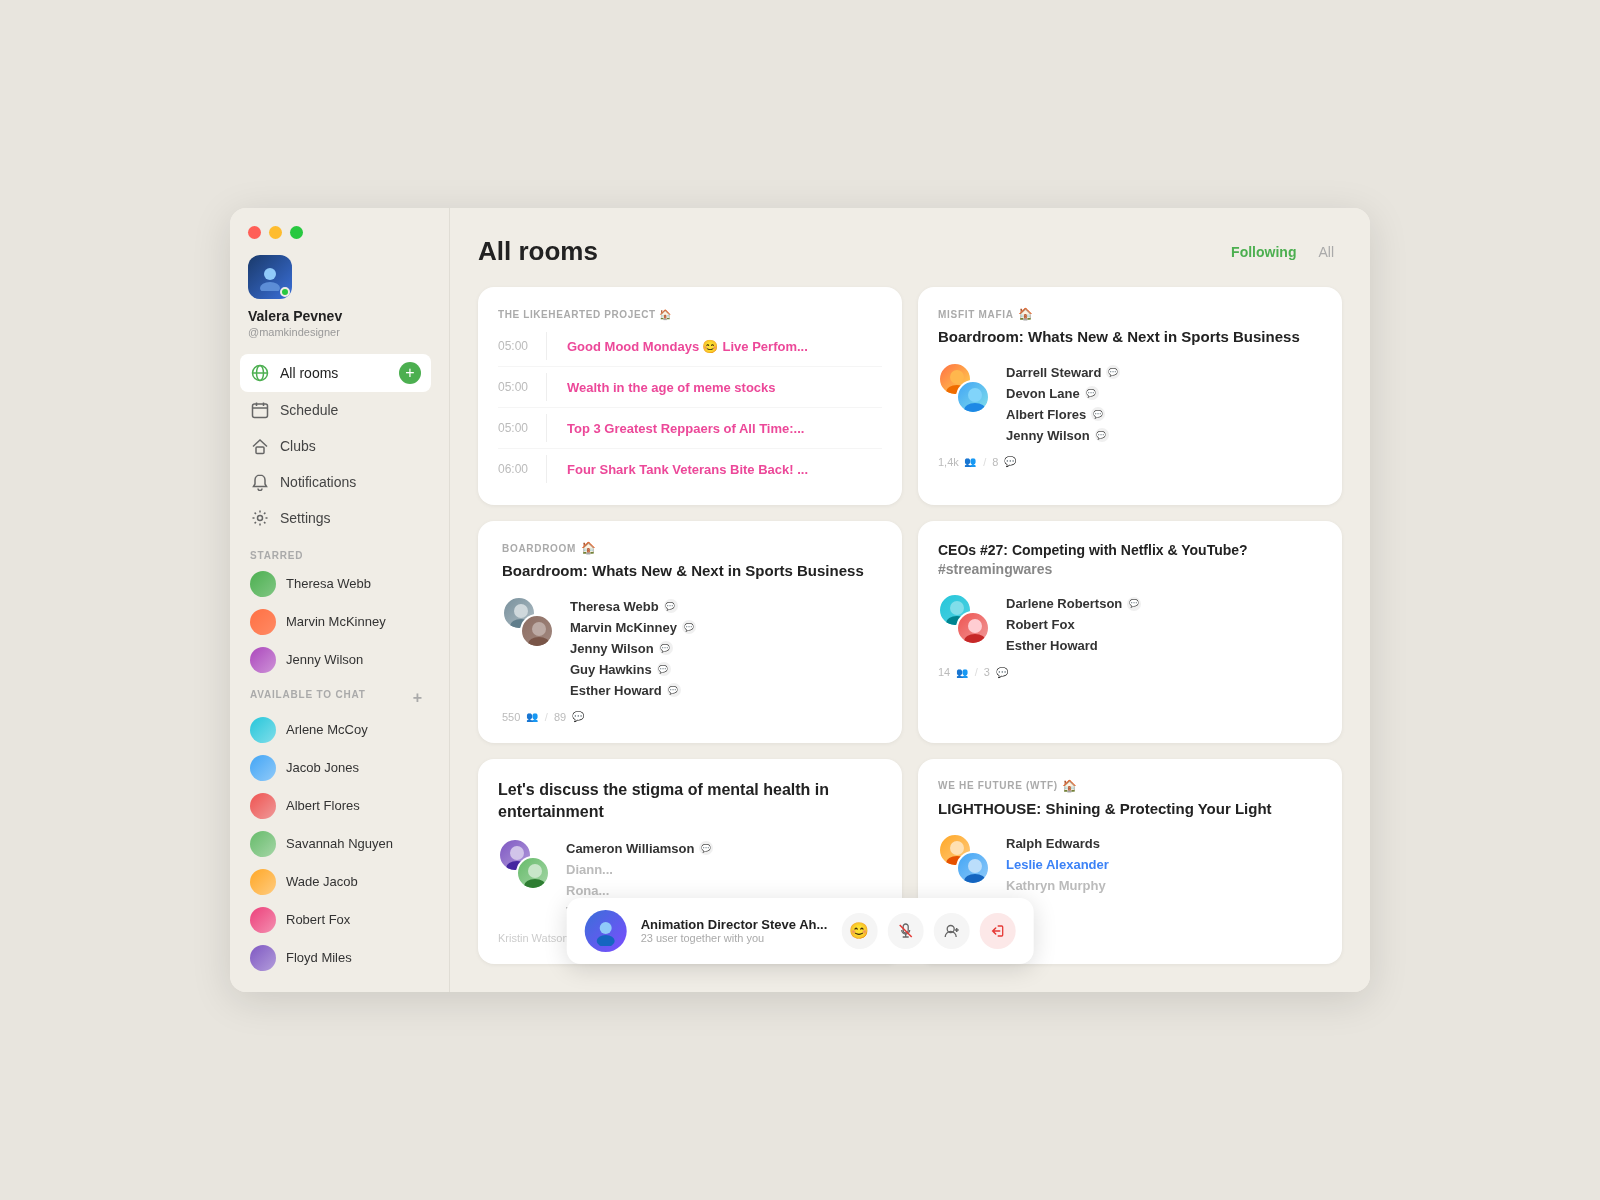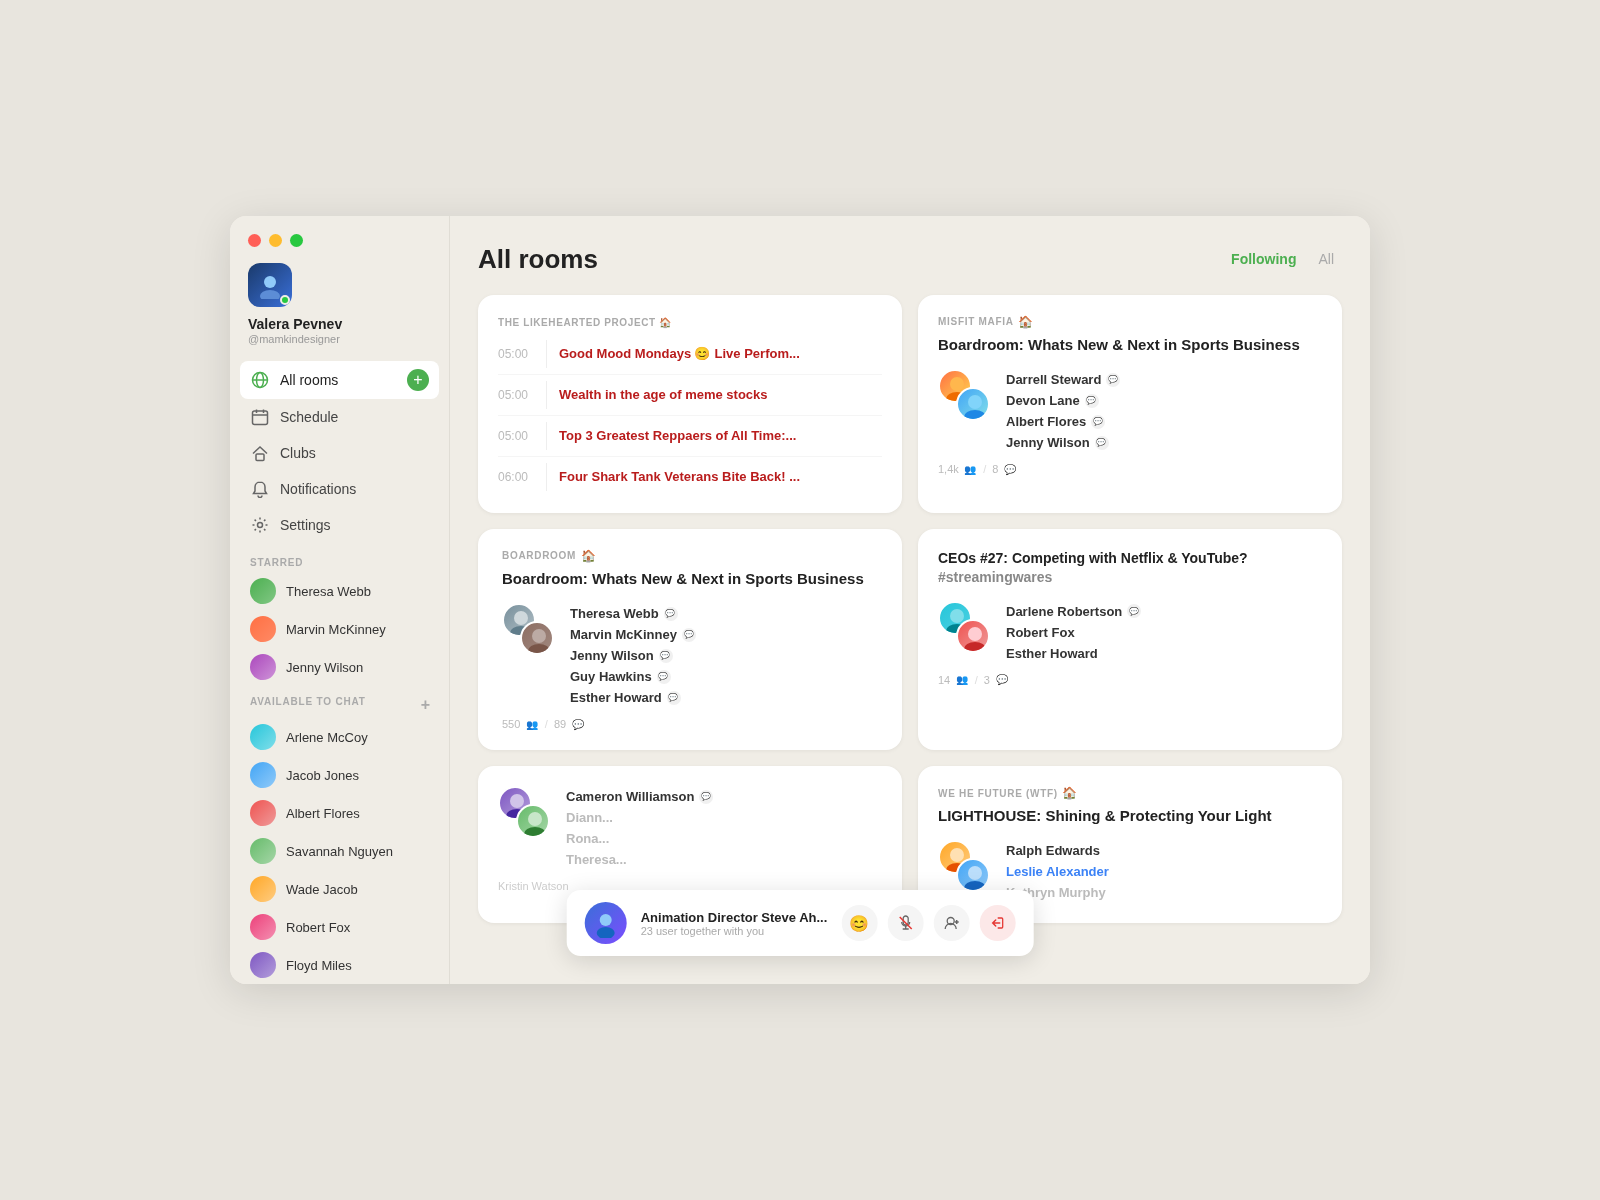--- a/index.html
+++ b/index.html
@@ -20,21 +20,21 @@
       display: flex;
       box-shadow: 0 8px 40px rgba(0,0,0,0.12);
       overflow: hidden;
       position: relative;
     }
     
     .sidebar {
       width: 220px;
       min-width: 220px;
       background: #f0ede6;
-      padding: 18px 0 0 0;
+      padding: 18px 8px 0 0;
       display: flex;
       flex-direction: column;
       border-right: 1px solid #e0ddd5;
     }
     .window-controls {
       display: flex;
       gap: 8px;
       padding: 0 18px 16px 18px;
     }
     .dot { width: 13px; height: 13px; border-radius: 50%; }
@@ -229,21 +229,22 @@
       font-weight: 500;
     }
     .upcoming-divider {
       width: 1px;
       height: 28px;
       background: #eee;
     }
     .upcoming-title {
       font-size: 13px;
       font-weight: 600;
-      color: #b91c1c;
+      color: #ec4899;
+      margin-left: 8px;
     }
     
     .room-tag {
       font-size: 10px;
       font-weight: 700;
       color: #aaa;
       letter-spacing: 0.07em;
       text-transform: uppercase;
       display: flex;
       align-items: center;
@@ -679,20 +680,21 @@
         <div class="room-stats">
           <span>14</span>
           <span style="font-size:10px;">👥</span>
           <span class="stat-sep">/</span>
           <span>3</span>
           <span style="font-size:10px;">💬</span>
         </div>
       </div>
 
       <div class="room-card">
+        <div class="room-card-title discuss-card-title">Let's discuss the stigma of mental health in entertainment</div>
         <div class="speakers-row">
           <div style="position:relative;width:54px;height:52px;flex-shrink:0;">
             <div style="width:34px;height:34px;border-radius:50%;background:linear-gradient(135deg,#7e57c2,#b39ddb);position:absolute;top:0;left:0;border:2px solid white;overflow:hidden;">
               <svg width="34" height="34" viewBox="0 0 34 34">
                   <circle cx="17" cy="13" r="7" fill="#d1c4e9"></circle>
                   <ellipse cx="17" cy="28" rx="11" ry="7" fill="#4527a0"></ellipse>
                 </svg>
             </div>
             <div style="width:34px;height:34px;border-radius:50%;background:linear-gradient(135deg,#66bb6a,#a5d6a7);position:absolute;top:18px;left:18px;border:2px solid white;overflow:hidden;">
               <svg width="34" height="34" viewBox="0 0 34 34">

